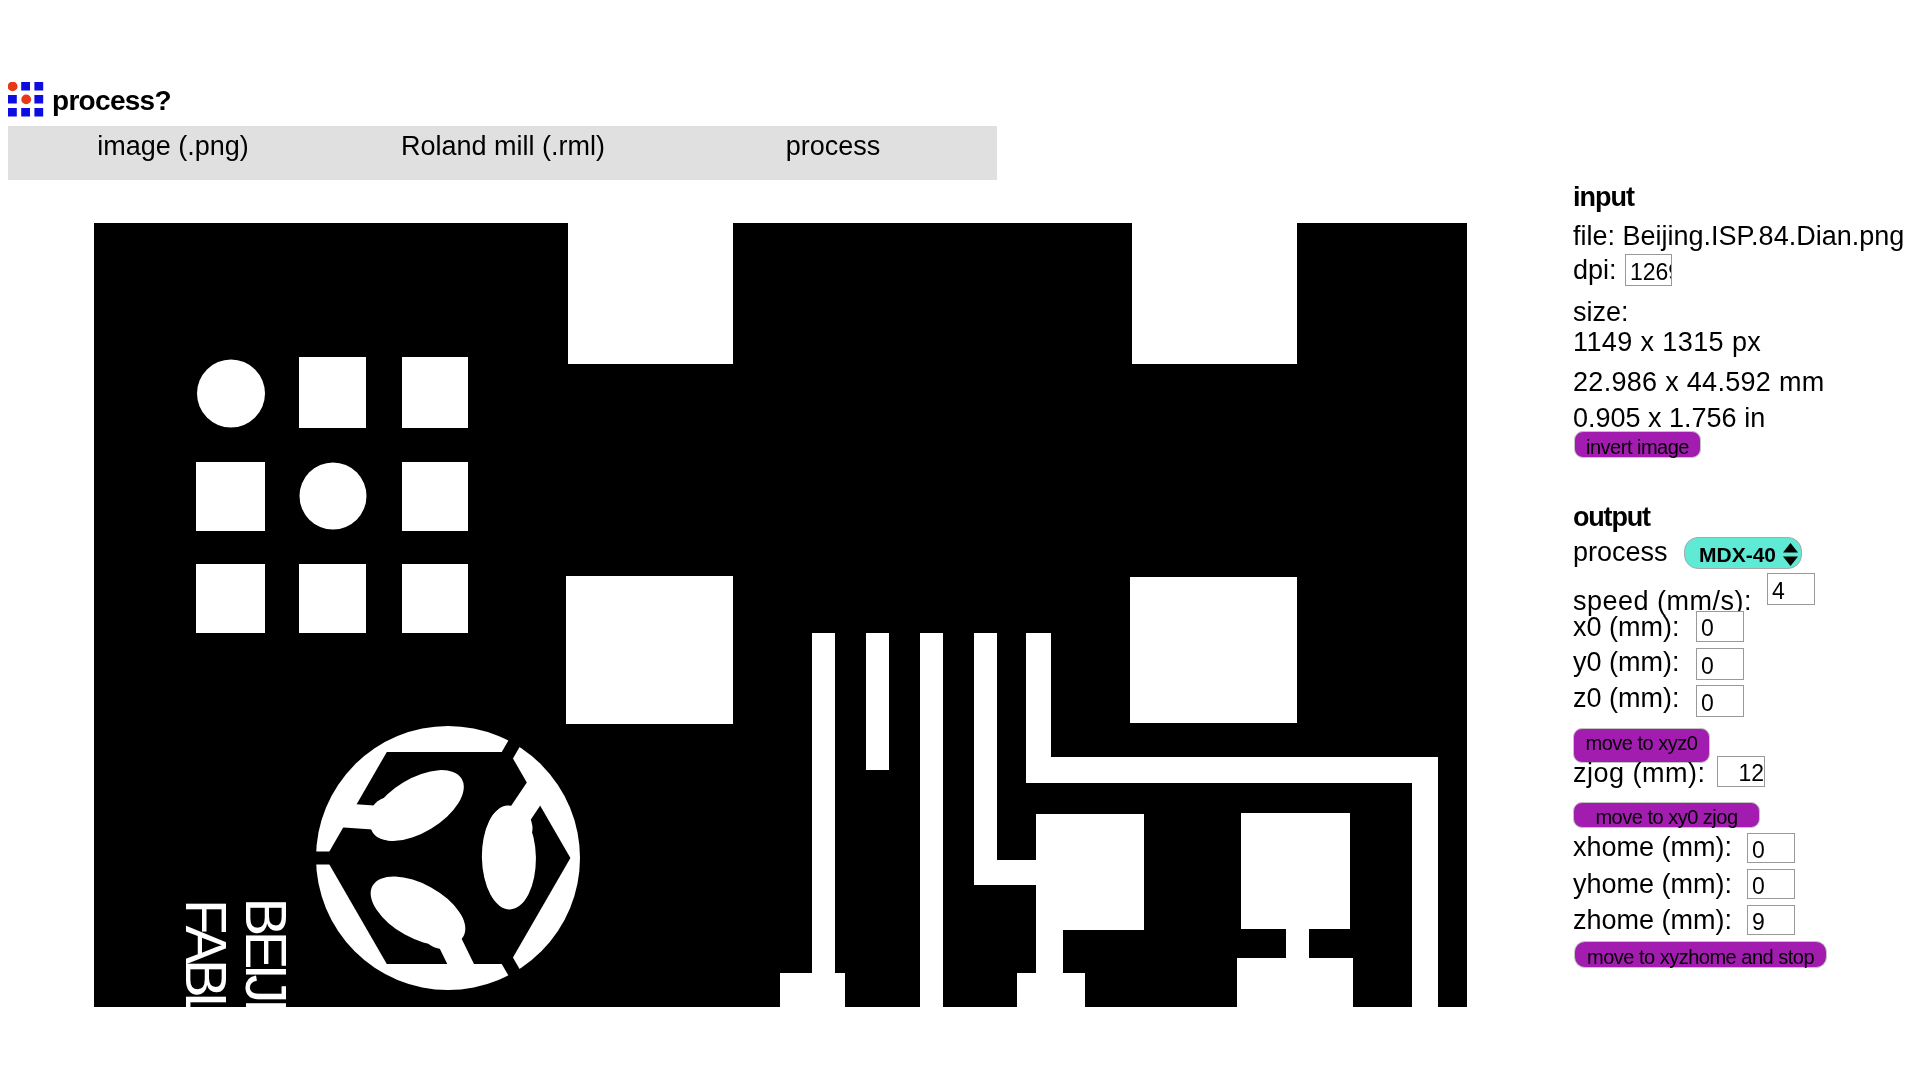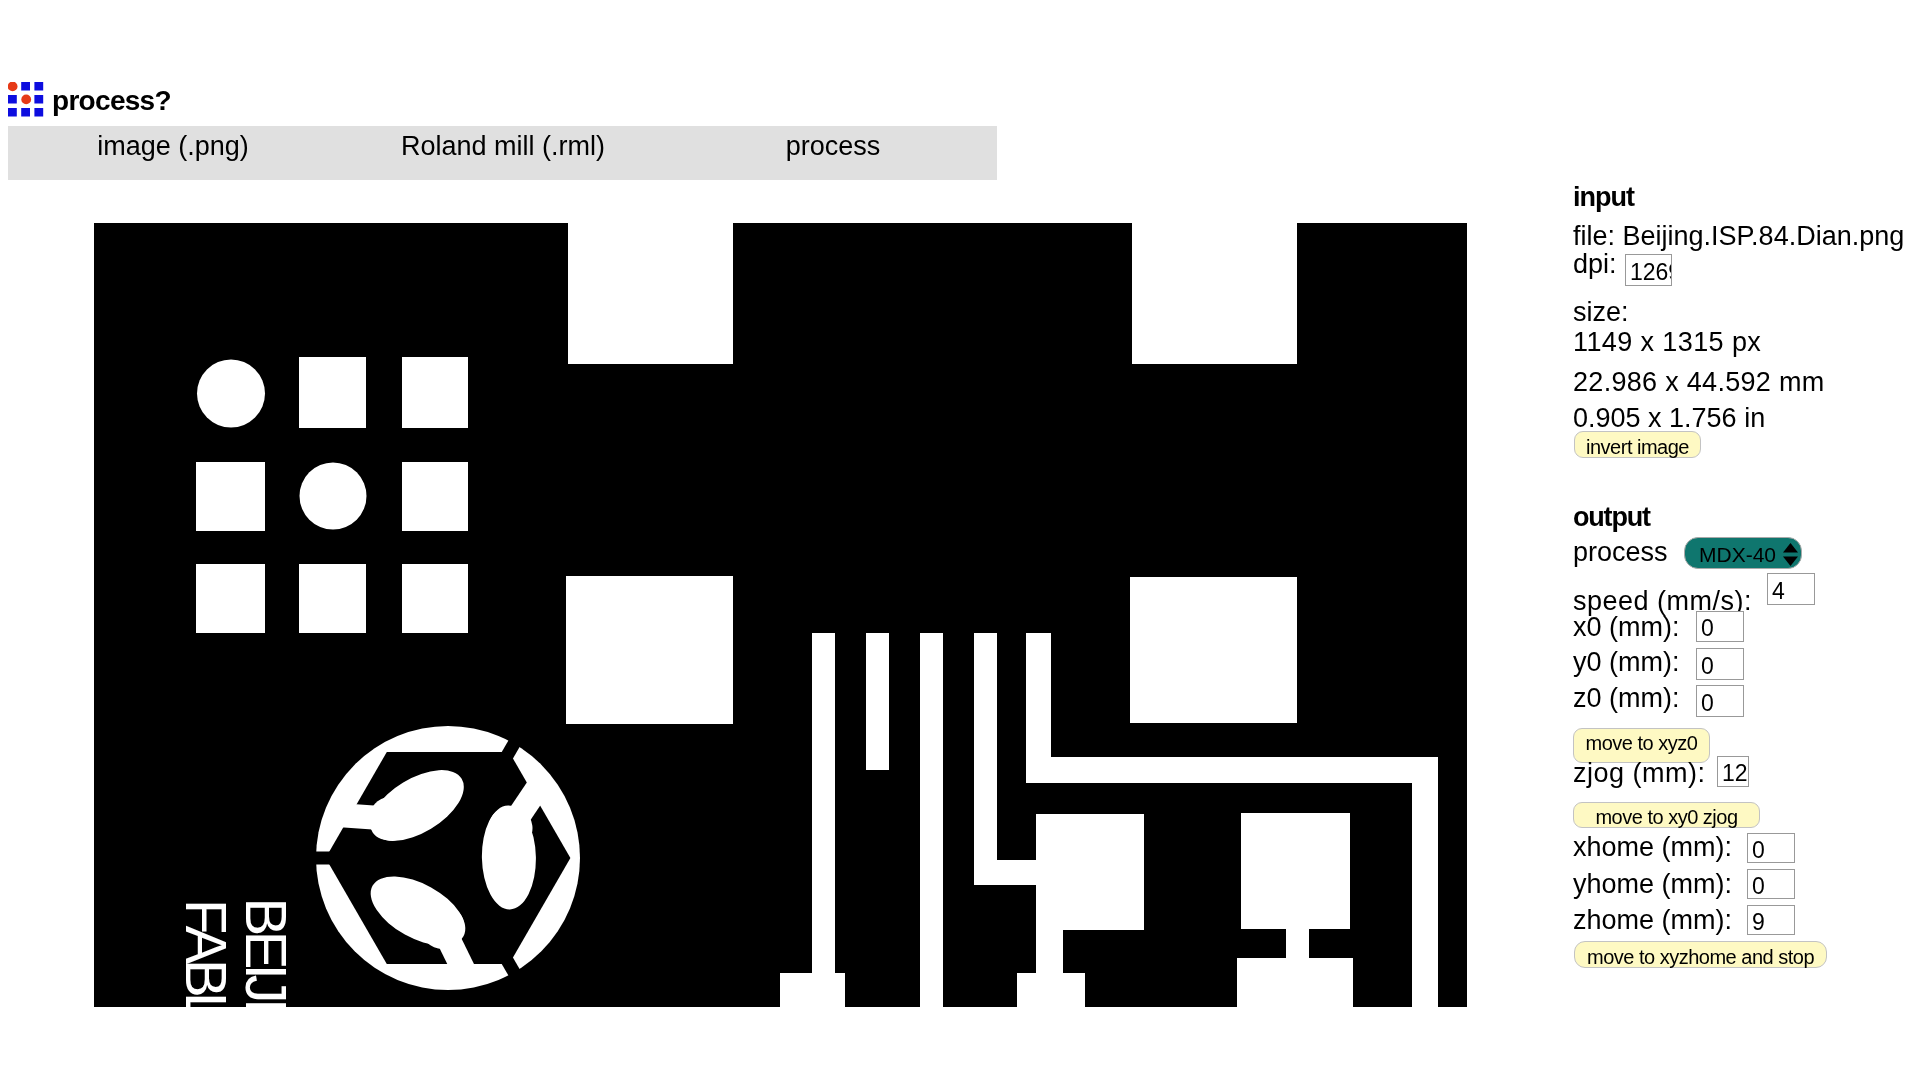--- a/index.html
+++ b/index.html
@@ -1,20 +1,20 @@
 <!DOCTYPE html>
 <html><head>
 <meta charset="utf-8">
 <style>
 html,body{margin:0;padding:0;background:#fff;font-family:"Liberation Sans",sans-serif;}
 body{position:relative;width:1920px;height:1080px;overflow:hidden;}
 .abs{position:absolute;}
 .lbl{position:absolute;left:1573px;font-size:27px;line-height:27px;color:#000;white-space:nowrap;}
 .ibox{position:absolute;border:1px solid #999;background:#fff;font-size:23px;color:#000;padding-left:4px;overflow:hidden;white-space:nowrap;box-sizing:border-box;}
-.btn{position:absolute;border:1px solid #c3c3c3;border-radius:9px;background:#fef9c3;font-size:20px;color:#000;text-align:center;box-sizing:border-box;white-space:nowrap;letter-spacing:-0.5px;}
+.btn{position:absolute;border:1px solid #c3c3c3;border-radius:9px;background:#a21caf;font-size:20px;color:#000;text-align:center;box-sizing:border-box;white-space:nowrap;letter-spacing:-0.5px;}
 </style>
 </head>
 <body>
 
 <svg class="abs" style="left:8px;top:82px" width="37" height="35" viewBox="0 0 37 35">
   <g fill="#0d0ddf">
     <rect x="13.2" y="0" width="8.8" height="8.5"></rect>
     <rect x="26.4" y="0" width="8.8" height="8.5"></rect>
     <rect x="0" y="13.0" width="8.8" height="8.5"></rect>
     <rect x="26.4" y="13.0" width="8.8" height="8.5"></rect>
@@ -133,39 +133,39 @@
 
   <text transform="translate(152 674.5) rotate(90)" font-size="58" letter-spacing="-5.5" fill="#fff">BEIJING</text>
 
   <text transform="translate(92 676) rotate(90)" font-size="58" letter-spacing="-5.5" fill="#fff">FABLAB</text>
 </svg>
 
 <div class="lbl" style="top:184px;font-weight:bold;letter-spacing:-1px;">input</div>
 
 <div class="lbl" style="top:223px;">file: Beijing.ISP.84.Dian.png</div>
 
-<div class="lbl" style="top:251px;">dpi:</div>
+<div class="lbl" style="top:257px;">dpi:</div>
 
 <div class="ibox" style="left:1625px;top:254px;width:47px;height:32px;line-height:35px;">1269</div>
 
 <div class="lbl" style="top:299px;">size:</div>
 
 <div class="lbl" style="top:329px;letter-spacing:0.4px;">1149 x 1315 px</div>
 
 <div class="lbl" style="top:369px;letter-spacing:0.3px;">22.986 x 44.592 mm</div>
 
 <div class="lbl" style="top:405px;">0.905 x 1.756 in</div>
 
 <div class="btn" style="left:1574px;top:431px;width:127px;height:27px;line-height:30px;">invert image</div>
 
 <div class="lbl" style="top:504px;font-weight:bold;letter-spacing:-1.2px;">output</div>
 
 <div class="lbl" style="top:539px;">process</div>
 
-<div class="abs" style="left:1684px;top:537px;width:118px;height:32px;background:#0f766e;border:1px solid #a9a9a9;border-radius:14px;box-sizing:border-box;">
+<div class="abs" style="left:1684px;top:537px;width:118px;height:32px;background:#5eead4;border:1px solid #a9a9a9;border-radius:14px;box-sizing:border-box;font-weight:bold;">
   <span style="position:absolute;left:14px;top:6px;font-size:21px;line-height:21px;">MDX-40</span>
   <svg style="position:absolute;left:98px;top:5px" width="15" height="23" viewBox="0 0 15 23">
     <polygon points="7.5,0 15,9.5 0,9.5" fill="#000"></polygon>
     <polygon points="7.5,23 15,13.5 0,13.5" fill="#000"></polygon>
   </svg>
 </div>
 
 <div class="lbl" style="top:576px;letter-spacing:0.5px;margin-top:12px;">speed (mm/s):</div>
 
 <div class="ibox" style="left:1767px;top:573px;width:48px;height:32px;line-height:34px;">4</div>
@@ -179,21 +179,21 @@
 <div class="ibox" style="left:1696px;top:648px;width:48px;height:32px;line-height:34px;">0</div>
 
 <div class="lbl" style="top:685px;">z0 (mm):</div>
 
 <div class="ibox" style="left:1696px;top:685px;width:48px;height:32px;line-height:34px;">0</div>
 
 <div class="btn" style="left:1573px;top:728px;width:137px;height:35px;line-height:29px;">move to xyz0</div>
 
 <div class="lbl" style="top:760px;letter-spacing:0.5px;">zjog (mm):</div>
 
-<div class="ibox" style="left:1717px;top:756px;width:32px;height:31px;line-height:33px;">12</div>
+<div class="ibox" style="left:1717px;top:756px;width:48px;height:31px;line-height:33px;text-align:right;">12</div>
 
 <div class="btn" style="left:1573px;top:802px;width:187px;height:26px;line-height:29px;">move to xy0 zjog</div>
 
 <div class="lbl" style="top:834px;">xhome (mm):</div>
 
 <div class="ibox" style="left:1747px;top:833px;width:48px;height:30px;line-height:32px;">0</div>
 
 <div class="lbl" style="top:871px;">yhome (mm):</div>
 
 <div class="ibox" style="left:1747px;top:869px;width:48px;height:30px;line-height:32px;">0</div>

